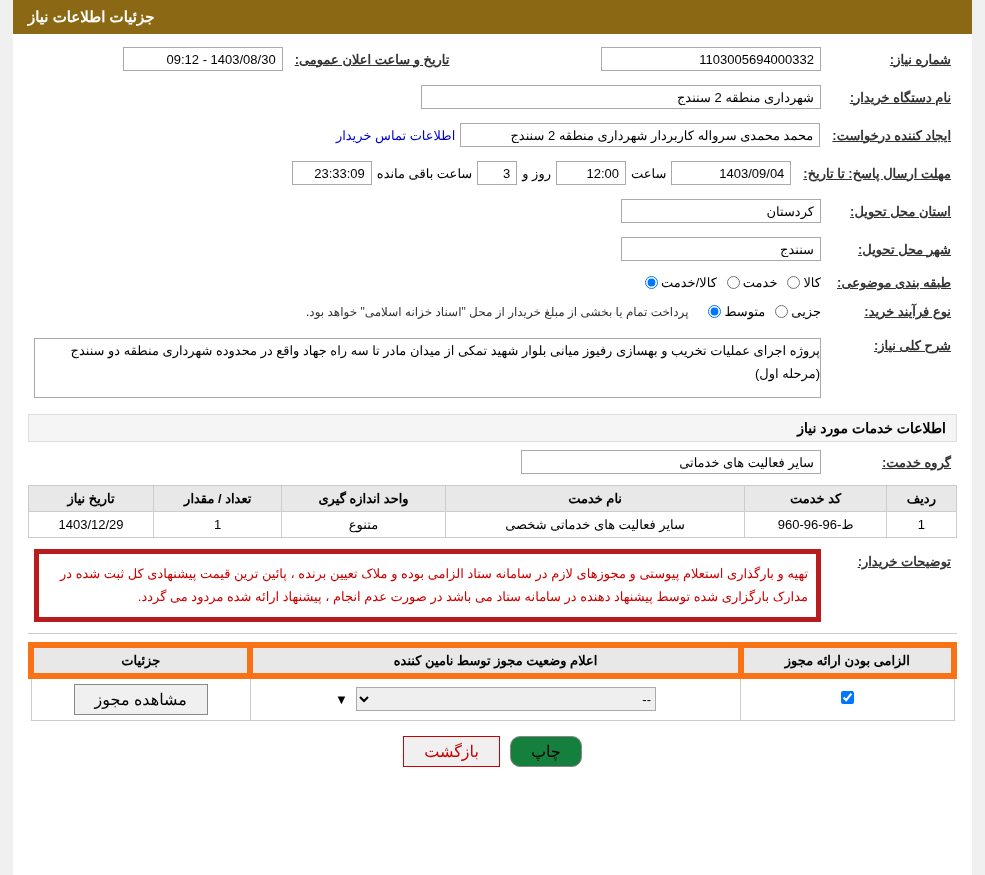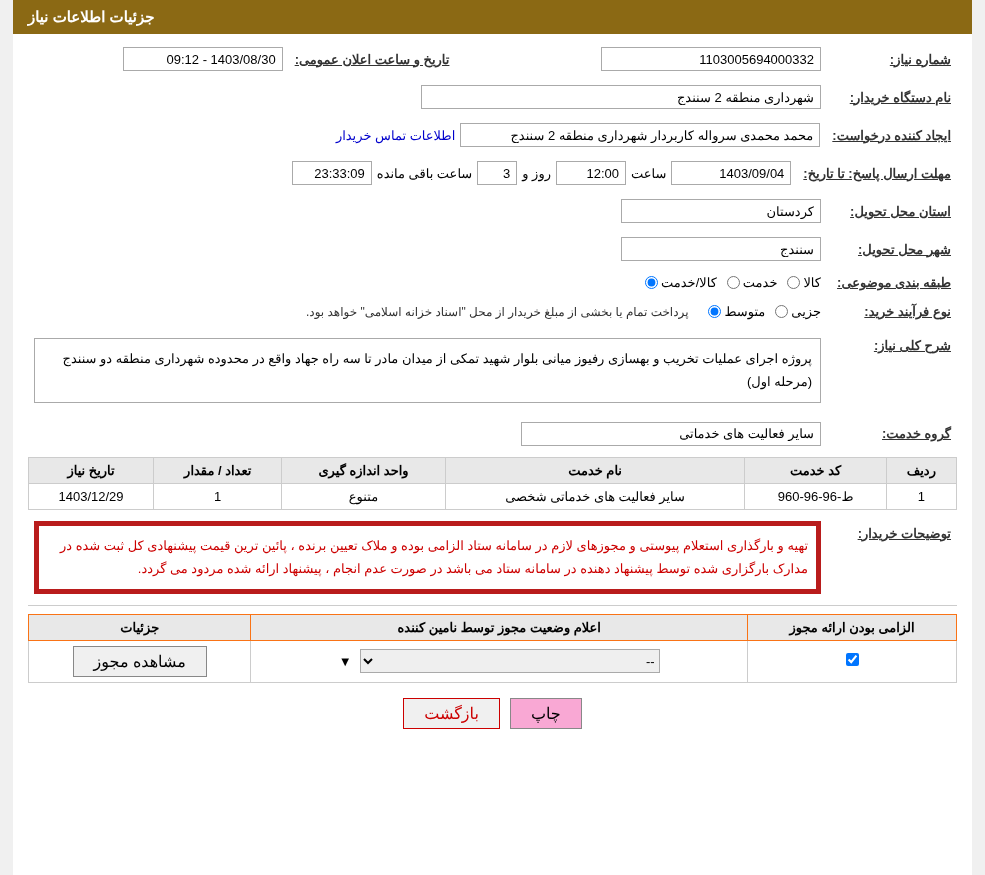--- a/index.html
+++ b/index.html
@@ -57,21 +57,21 @@
     }
     .input-wide { width: 320px; }
     .link-blue {
       color: #0000cc;
       text-decoration: none;
       cursor: pointer;
     }
     
     .desc-box {
       border: 1px solid #aaa;
-      padding: 8px;
+      padding: 0;
       text-align: right;
       line-height: 1.8;
       margin: 5px 0;
       background: #fff;
       min-height: 60px;
     }
     
     .services-table {
       width: 100%;
       border-collapse: collapse;
@@ -117,42 +117,43 @@
       margin: 8px 0;
     }
     
     .perm-table {
       width: 100%;
       border-collapse: collapse;
       margin: 8px 0;
     }
     .perm-table th {
       background: #e8e8e8;
-      border: 1px solid #f97316;
+      border: 6px solid #f97316;
       padding: 5px 8px;
       text-align: center;
       font-weight: bold;
     }
     .perm-table td {
       border: 1px solid #ccc;
       padding: 5px 8px;
       text-align: center;
       vertical-align: middle;
     }
     
     .btn {
       padding: 5px 20px;
       border: 1px solid #888;
       cursor: pointer;
       font-family: Tahoma, Arial, sans-serif;
       font-size: 16px;
       background: #f0f0f0;
     }
     .btn-print {
-      background: #f9a8d4;
+      background: #15803d;
+      border-radius: 10px;
     }
     .btn-back {
       background: #f0f0f0;
       border: 1px solid #cc0000;
       color: #cc0000;
     }
     .btn-row {
       display: flex;
       justify-content: center;
       gap: 10px;
@@ -326,20 +327,21 @@
         <td class="label-cell" style="vertical-align:top; padding-top:8px;">شرح کلی نیاز:</td>
         <td class="value-cell">
           <div class="desc-box">
             <span>پروژه اجرای عملیات تخریب و بهسازی رفیوز میانی بلوار شهید تمکی از میدان مادر تا سه راه جهاد واقع در محدوده شهرداری منطقه دو سنندج (مرحله اول)</span>
           </div>
         </td>
       </tr>
     </tbody>
       </table>
 
+    <div class="section-header">اطلاعات خدمات مورد نیاز</div>
 
     <table class="info-table">
       <tbody>
           <tr>
         <td class="label-cell">گروه خدمت:</td>
         <td class="value-cell">
           <input class="input-field" type="text" value="سایر فعالیت های خدماتی" readonly="" style="width: 300px;">
         </td>
       </tr>
     </tbody>

